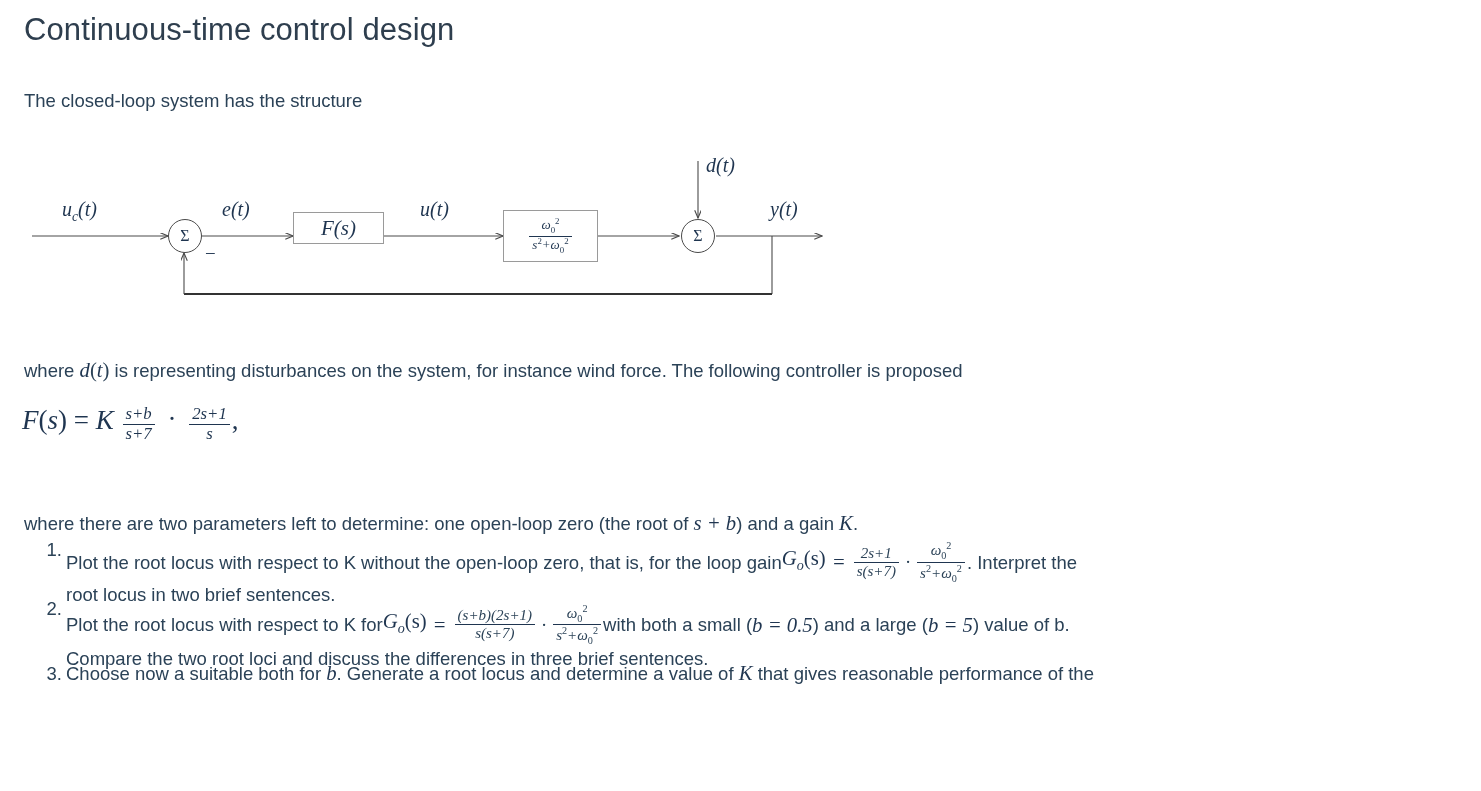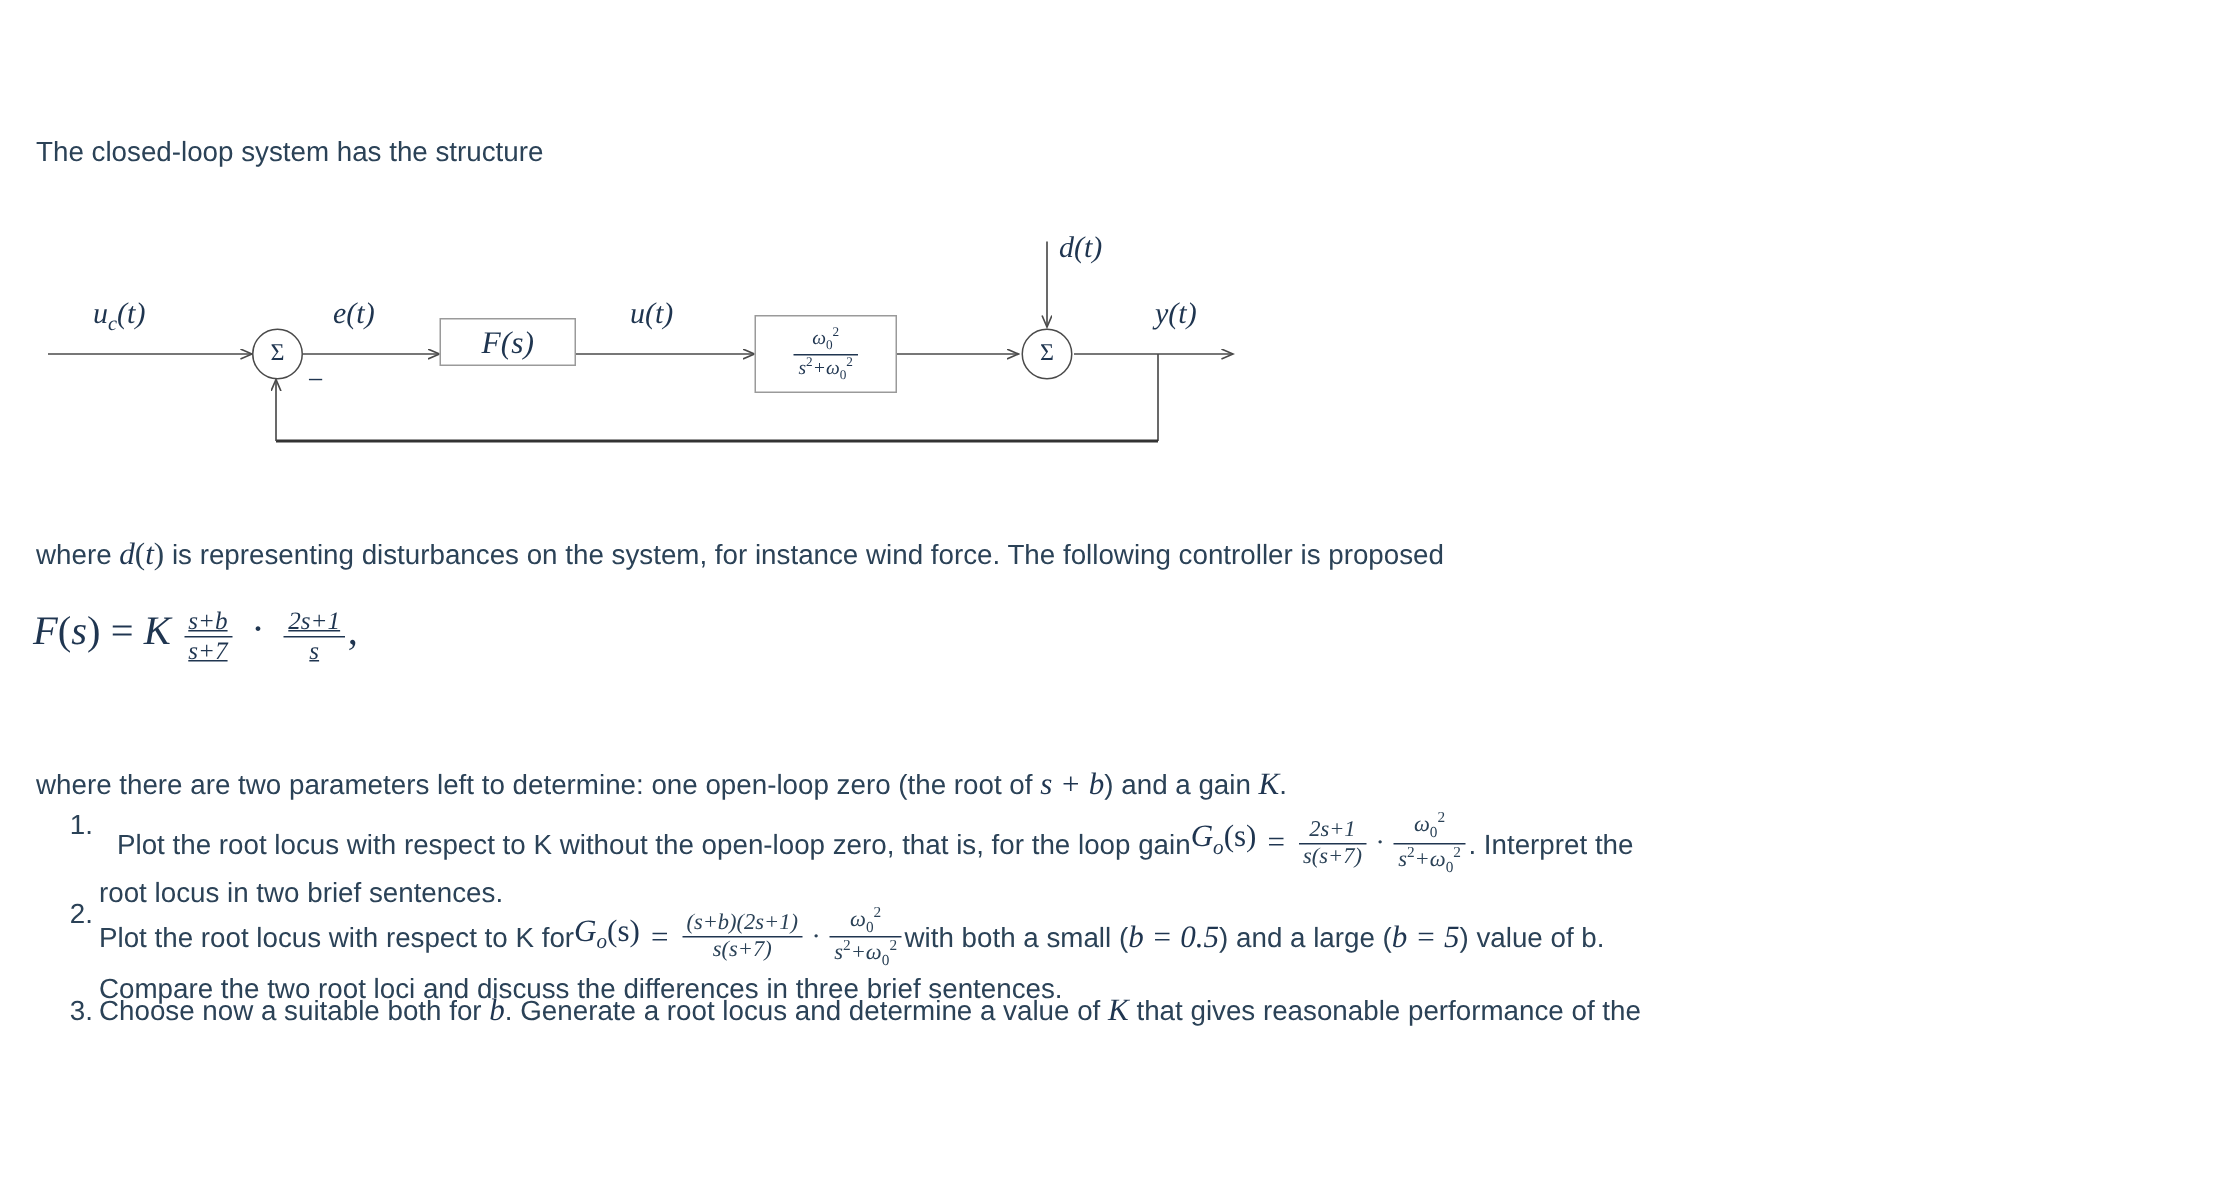--- a/index.html
+++ b/index.html
@@ -84,21 +84,21 @@
   }
 
   
   .eq-fs {
     position: absolute;
     left: 22px;
     top: 404px;
     font-size: 27px;
     white-space: nowrap;
   }
-  .eq-fs .frac { font-size: 0.62em; vertical-align: -0.55em; text-decoration: underline; }
+  .eq-fs .frac { font-size: 0.62em; vertical-align: -0.55em; }
 
   
   .olist {
     position: absolute;
     left: 36px;
     top: 536px;
     width: 1430px;
     font-size: 18.5px;
     line-height: 27px;
     color: #2b4257;
@@ -115,21 +115,21 @@
     top: 0;
     width: 26px;
     text-align: right;
     color: #2b4257;
   }
   .li .body { display: block; }
   .li-1 { height: 57px; }
   .li-2 { height: 63px; }
   .li-3 { height: 56px; }
   .row { display: block; white-space: nowrap; }
-  .row-tall { height: 45px; line-height: 45px; margin-left: 12px; }
+  .row-tall { height: 45px; line-height: 45px; }
   .row-tall2 { height: 52px; line-height: 52px; }
   .row-2 { margin-top: -2px; }
   .inl { display: inline-block; vertical-align: middle; }
   .gobig { font-size: 1.12em; }
 
   
   .diagram {
     position: absolute;
     left: 0px;
     top: 142px;
@@ -175,20 +175,21 @@
     color: #1f3550;
     font-size: 19px;
   }
   .diagram svg { position: absolute; left: 0; top: 0; }
 </style>
 </head>
 <body>
 
 <div class="page">
 
+  <div class="title">Continuous-time control design</div>
 
   <div class="para p-intro">The closed-loop system has the structure</div>
 
   <div class="diagram">
 
     <svg width="880" height="180" viewBox="0 0 880 180">
       <defs>
         <marker id="ah" markerWidth="8" markerHeight="8" refX="7" refY="3" orient="auto">
           <path d="M0,0 L7,3 L0,6" fill="none" stroke="#4a4a4a" stroke-width="1"></path>
         </marker>

